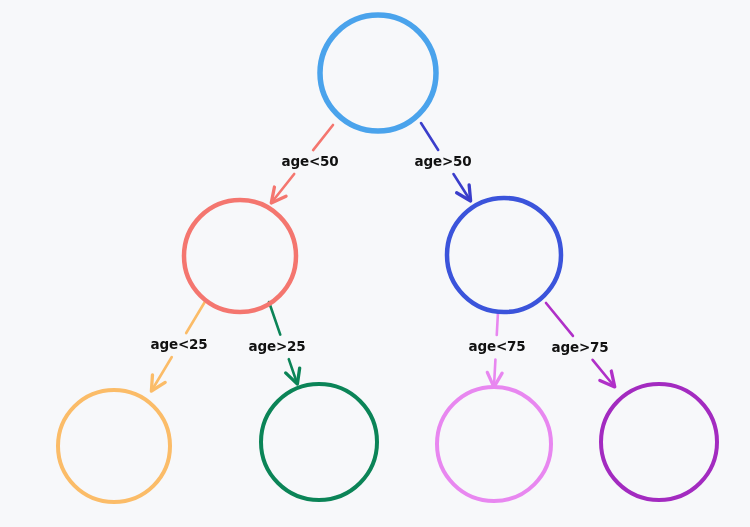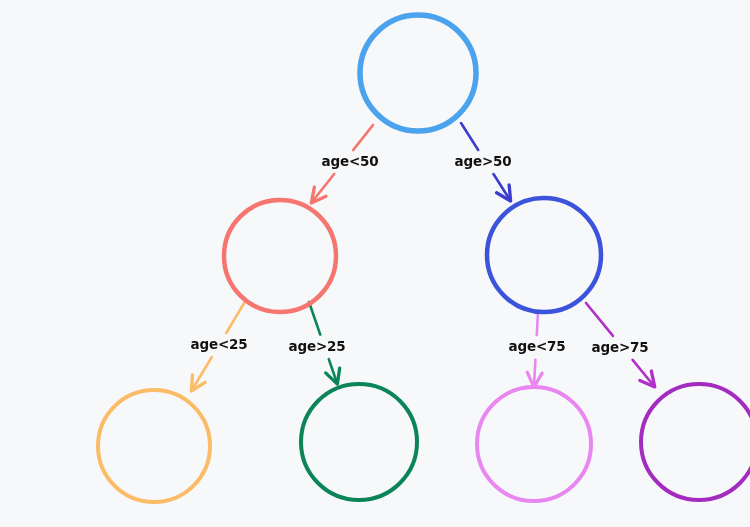--- a/index.html
+++ b/index.html
@@ -12,21 +12,20 @@
     height: 527px;
     background: #f7f8fa;
     font-family: "DejaVu Sans", sans-serif;
     overflow: hidden;
     position: relative;
   }
   #diagram-root {
     position: relative;
     width: 622px;
     height: 527px;
-    margin-left: 40px;
   }
   svg#tree-svg {
     position: absolute;
     top: 0;
     left: 0;
     width: 750px;
     height: 527px;
     display: block;
   }
   .edge-label {

